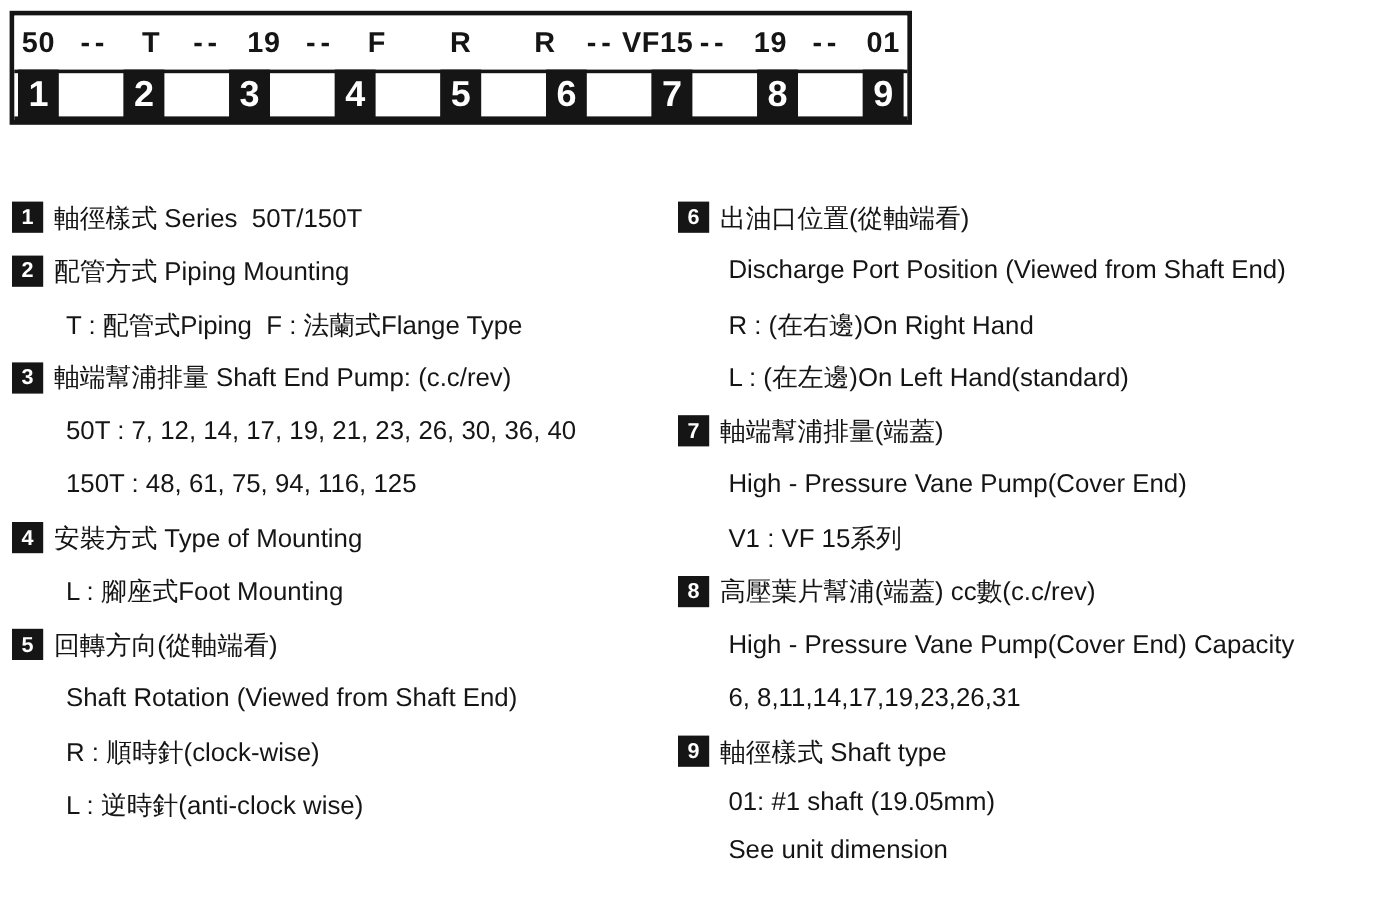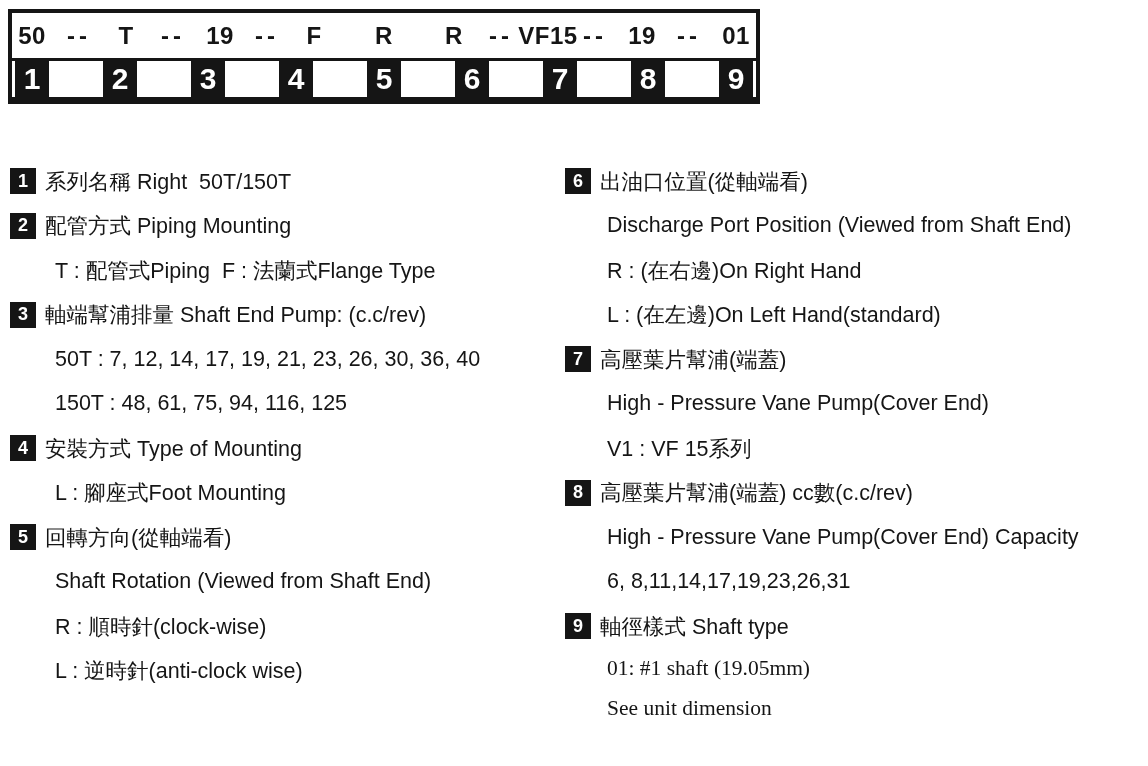--- a/index.html
+++ b/index.html
@@ -66,21 +66,21 @@
   .col-left  { left:10px;  width:548px; }
   .col-right { left:565px; width:580px; }
 
   .row {
     height:44.5px;
     display:flex;
     align-items:center;
     font-size:21.5px;
     white-space:pre;
   }
-  .row.tight { height:40px;font-family:Liberation Serif, serif; }
+  .row.tight { height:40px; }
   .col-left  .row.sub { padding-left:45px;text-align:center; }
   .col-right .row.sub { padding-left:42px; }
 
   .marker {
     flex:0 0 26px;
     width:26px; height:26px;
     background:#151515;
     color:#fff;
     font-weight:bold;
     font-size:18px;
@@ -164,21 +164,21 @@
     <div class="slot cell">8</div>
     <div class="slot window"></div>
     <div class="slot cell">9</div>
     <div class="edge"></div>
   </div>
 </div>
 
 <div class="col col-left">
   <div class="row">
     <span class="marker">1</span>
-    <span>系列名稱 Right  50T/150T</span>
+    <span>軸徑樣式 Series  50T/150T</span>
   </div>
   <div class="row">
     <span class="marker">2</span>
     <span>配管方式 Piping Mounting</span>
   </div>
   <div class="row sub">
     <span>T : 配管式Piping  F : 法蘭式Flange Type</span>
   </div>
   <div class="row">
     <span class="marker">3</span>
@@ -221,21 +221,21 @@
     <span>Discharge Port Position (Viewed from Shaft End)</span>
   </div>
   <div class="row sub">
     <span>R : (在右邊)On Right Hand</span>
   </div>
   <div class="row sub">
     <span>L : (在左邊)On Left Hand(standard)</span>
   </div>
   <div class="row">
     <span class="marker">7</span>
-    <span>高壓葉片幫浦(端蓋)</span>
+    <span>軸端幫浦排量(端蓋)</span>
   </div>
   <div class="row sub">
     <span>High - Pressure Vane Pump(Cover End)</span>
   </div>
   <div class="row sub">
     <span>V1 : VF 15系列</span>
   </div>
   <div class="row">
     <span class="marker">8</span>
     <span>高壓葉片幫浦(端蓋) cc數(c.c/rev)</span>

